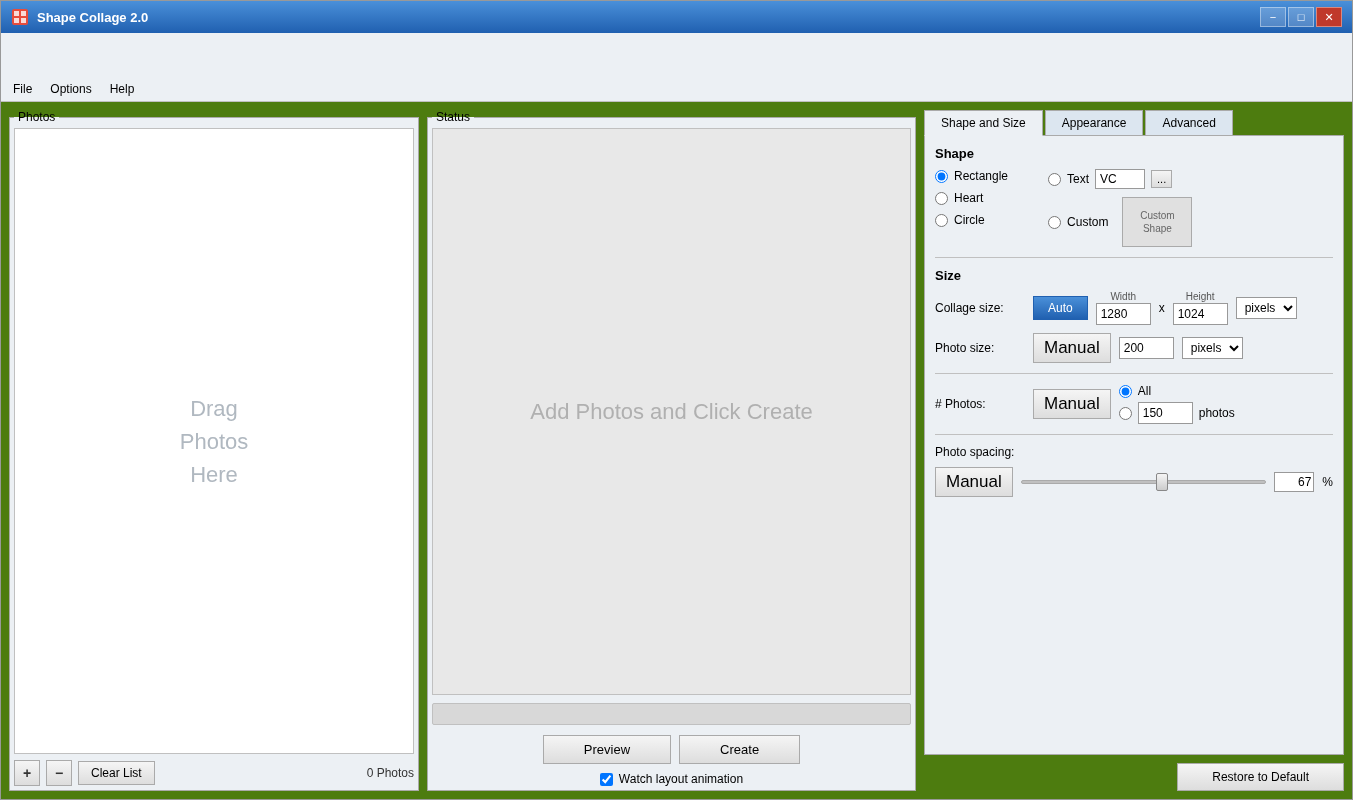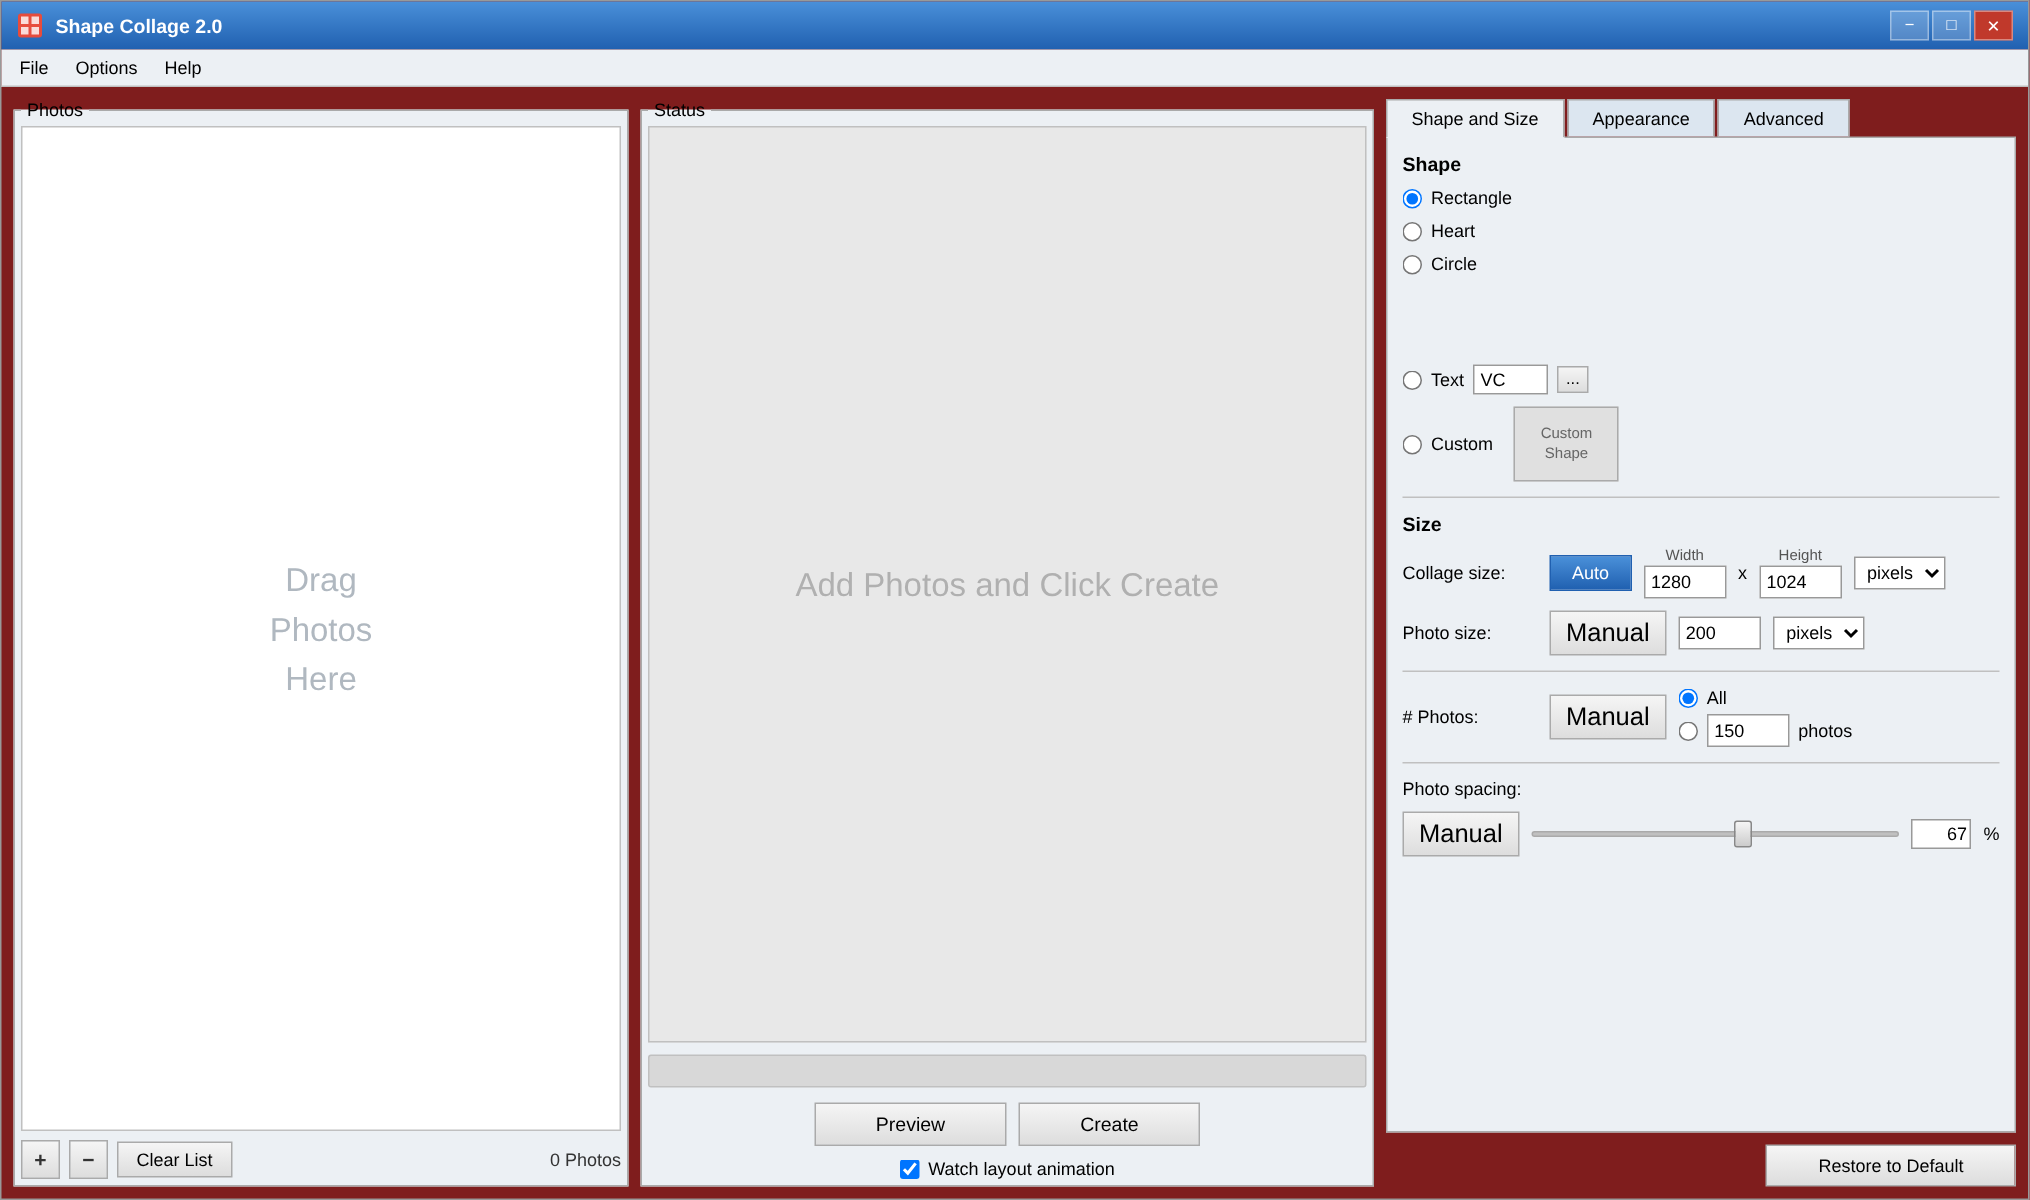--- a/index.html
+++ b/index.html
@@ -7,21 +7,21 @@
       font-family: 'Segoe UI', Tahoma, Geneva, Verdana, sans-serif;
       font-size: 12px;
       background: #c8d8e8;
       width: 1353px;
       height: 800px;
       overflow: hidden;
     }
     .window {
       width: 1353px;
       height: 800px;
-      background: #7f1d1d;
+      background: #4d7c0f;
       border: 1px solid #999;
       display: flex;
       flex-direction: column;
     }
     .title-bar {
       background: linear-gradient(to bottom, #4a90d9, #2060b0);
       color: white;
       padding: 6px 10px;
       display: flex;
       align-items: center;
@@ -64,20 +64,21 @@
       padding: 2px 4px;
       display: flex;
       gap: 2px;
       border-bottom: 1px solid #c0c0c0;
       flex-shrink: 0;
     }
     .menu-item {
       padding: 3px 8px;
       cursor: pointer;
       font-size: 12px;
+      margin-top: 44px;
     }
     .main-content {
       display: flex;
       flex: 1;
       padding: 8px;
       gap: 8px;
       overflow: hidden;
     }
     
     .photos-panel {
@@ -452,21 +453,21 @@
     <div class="right-panel">
       <div class="tabs">
         <div class="tab active">Shape and Size</div>
         <div class="tab">Appearance</div>
         <div class="tab">Advanced</div>
       </div>
 
       <div class="tab-content">
 
         <div class="section-title">Shape</div>
-        <div style="display:flex; gap:60px; margin-bottom:10px;flex-direction:column;">
+        <div style="display:flex; gap:40px; margin-bottom:10px;">
           <div class="radio-group">
             <label class="radio-row">
               <input type="radio" name="shape" checked="" class="radio-input" style="">
               <span class="radio-label">Rectangle</span>
             </label>
             <label class="radio-row">
               <input type="radio" name="shape" class="radio-input" style="">
               <span class="radio-label">Heart</span>
             </label>
             <label class="radio-row">

